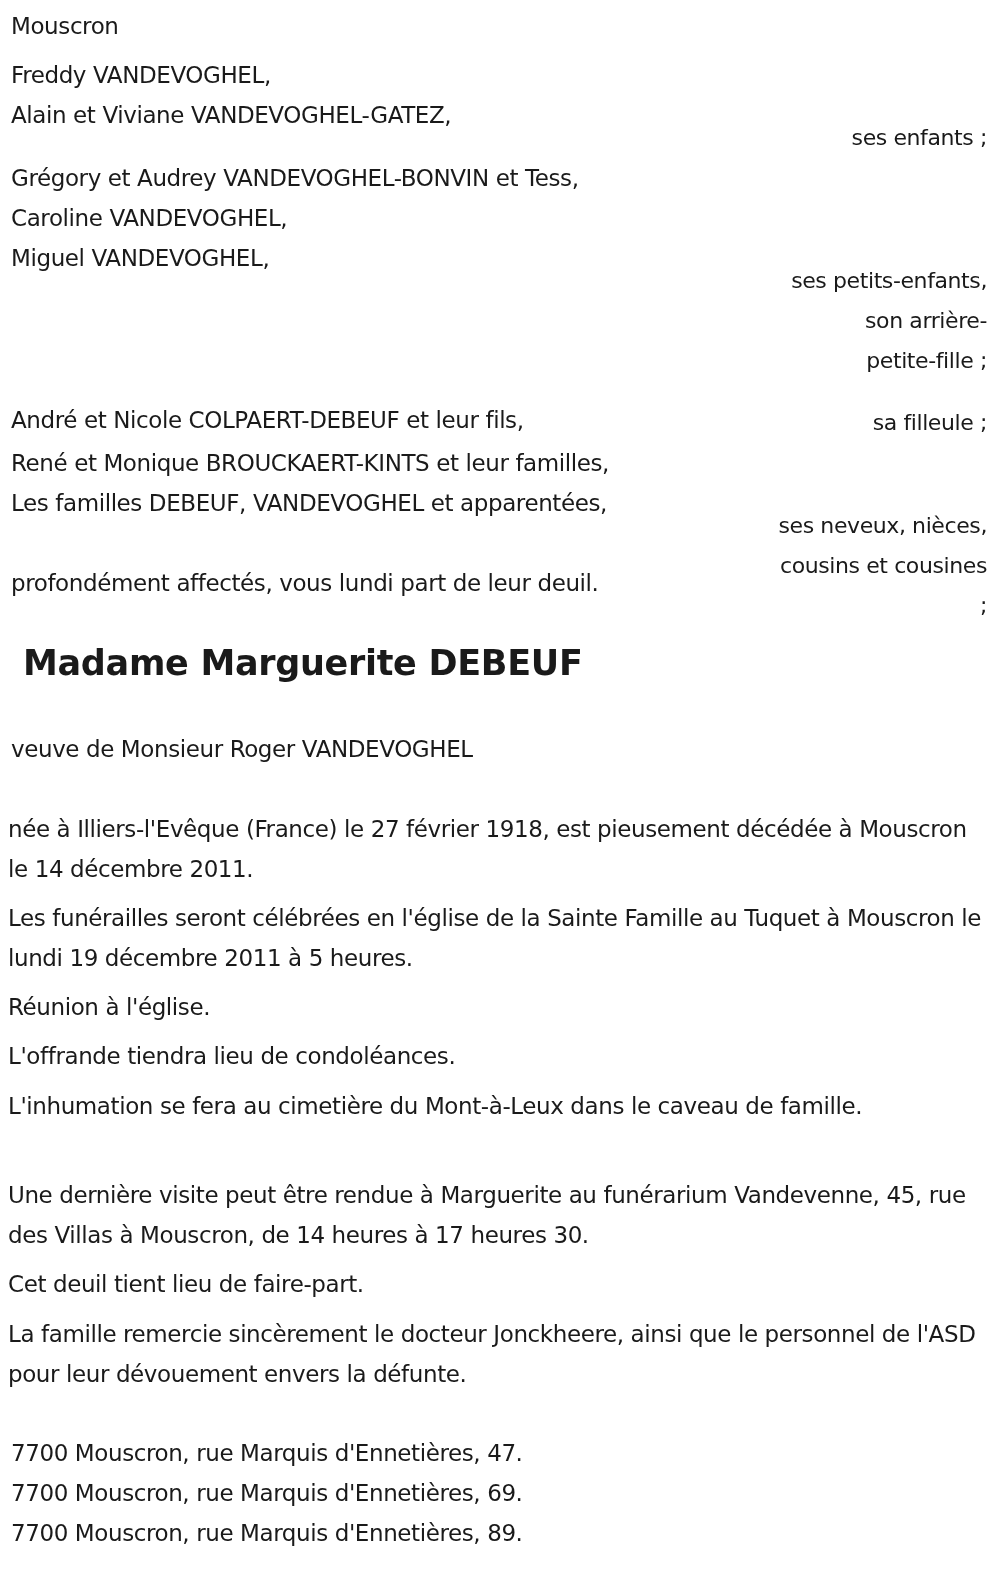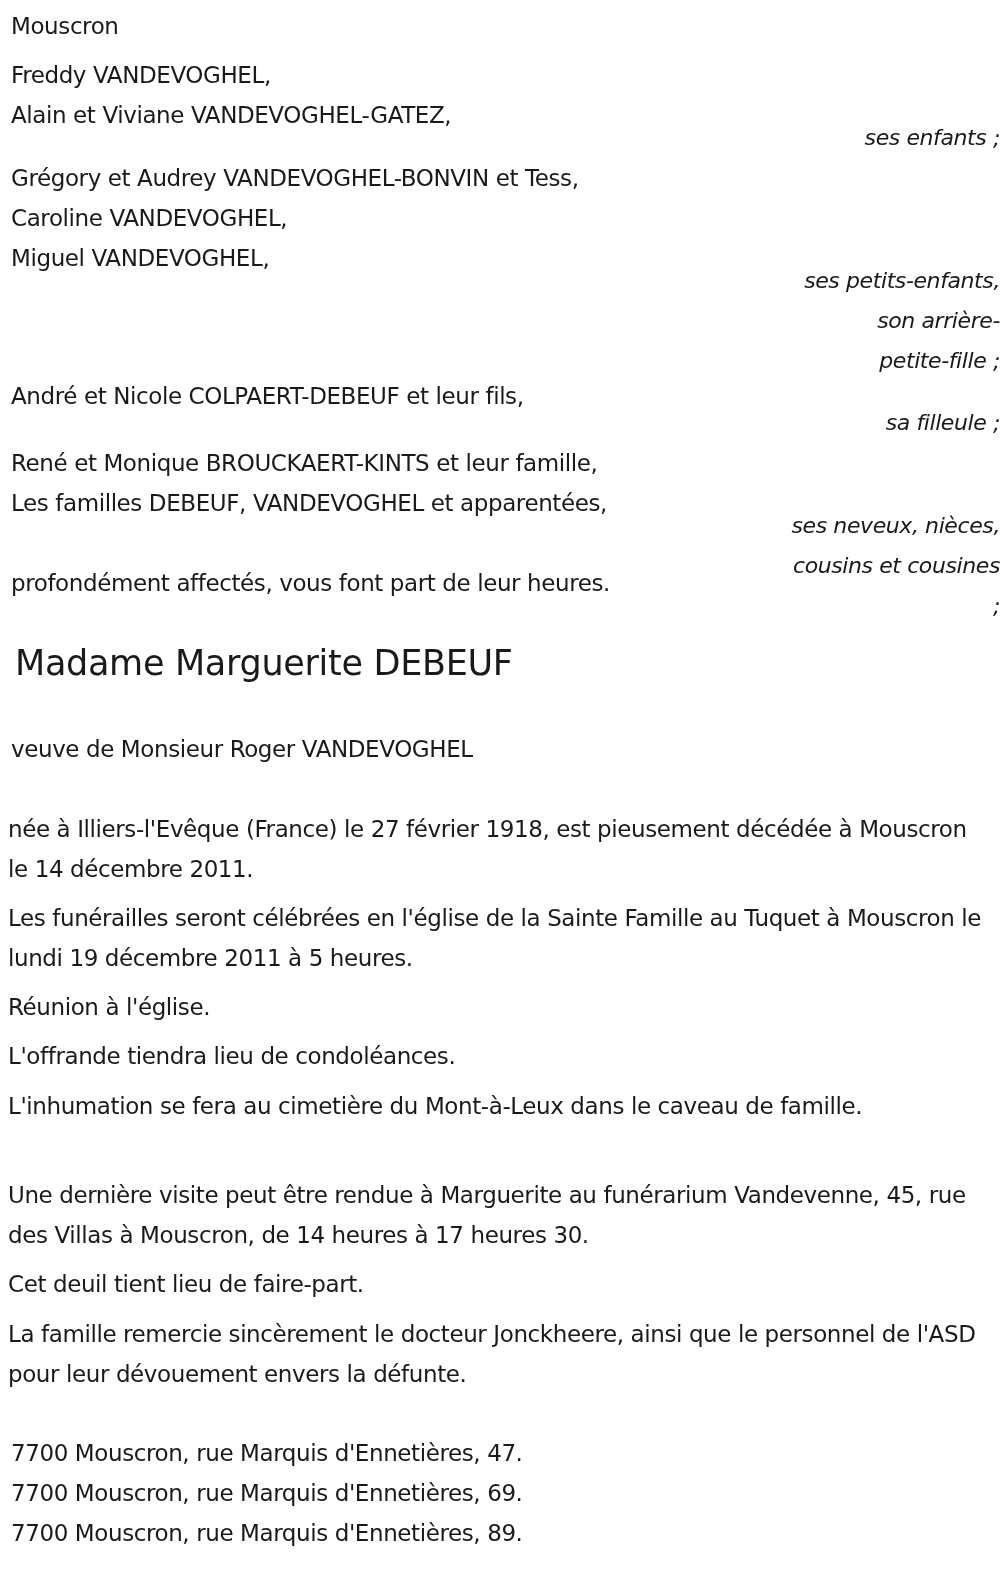--- a/index.html
+++ b/index.html
@@ -3,51 +3,51 @@
 <meta charset="utf-8">
 <style>
   html, body { margin:0; padding:0; background:#ffffff; }
   body {
     width:1000px; height:1574px; overflow:hidden; position:relative;
     font-family:"DejaVu Sans", sans-serif; color:#1a1a1a;
     font-size:23px; letter-spacing:-0.4px;
   }
   .abs { position:absolute; white-space:nowrap; line-height:40px; }
   .l { left:11px;text-align:center; }
-  .r { right:0; text-align:center; font-style:italic; font-size:22px; }
-  .title { position:absolute; left:15px; top:640px; font-size:35px; font-weight:normal; letter-spacing:-0.3px; line-height:46px; }
+  .r { right:13px; text-align:center; font-size:22px; }
+  .title { position:absolute; left:23px; top:640px; font-size:35px; font-weight:bold; letter-spacing:-0.3px; line-height:46px; }
   .para { position:absolute; left:8px; width:975px; line-height:40px; white-space:normal; }
 </style>
 </head>
 <body>
 
 <div>
   <div class="abs l" style="top:6px">Mouscron</div>
 
   <div class="abs l" style="top:55px">Freddy VANDEVOGHEL,</div>
   <div class="abs l" style="top:95px">Alain et Viviane VANDEVOGHEL-GATEZ,</div>
   <div class="abs r" style="top:118px">ses enfants ;</div>
 
   <div class="abs l" style="top:158px">Grégory et Audrey VANDEVOGHEL-BONVIN et Tess,</div>
   <div class="abs l" style="top:198px">Caroline VANDEVOGHEL,</div>
   <div class="abs l" style="top:238px">Miguel VANDEVOGHEL,</div>
   <div class="abs r" style="top:261px">ses petits-enfants,</div>
   <div class="abs r" style="top:301px">son arrière-</div>
   <div class="abs r" style="top:341px">petite-fille ;</div>
 
-  <div class="abs l" style="top:376px">André et Nicole COLPAERT-DEBEUF et leur fils,</div>
+  <div class="abs l" style="top:400px">André et Nicole COLPAERT-DEBEUF et leur fils,</div>
   <div class="abs r" style="top:403px">sa filleule ;</div>
 
-  <div class="abs l" style="top:443px">René et Monique BROUCKAERT-KINTS et leur famille,</div>
+  <div class="abs l" style="top:443px">René et Monique BROUCKAERT-KINTS et leur familles,</div>
   <div class="abs l" style="top:483px">Les familles DEBEUF, VANDEVOGHEL et apparentées,</div>
   <div class="abs r" style="top:506px">ses neveux, nièces,</div>
   <div class="abs r" style="top:546px">cousins et cousines</div>
   <div class="abs r" style="top:586px">;</div>
 
-  <div class="abs l" style="top:563px">profondément affectés, vous font part de leur heures.</div>
+  <div class="abs l" style="top:563px">profondément affectés, vous lundi part de leur deuil.</div>
 
   <div class="title">Madame Marguerite DEBEUF</div>
 
   <div class="abs l" style="top:729px">veuve de Monsieur Roger VANDEVOGHEL</div>
 
   <div class="para" style="top:809px">née à Illiers-l'Evêque (France) le 27 février 1918, est pieusement décédée à Mouscron le 14 décembre 2011.</div>
   <div class="para" style="top:898px">Les funérailles seront célébrées en l'église de la Sainte Famille au Tuquet à Mouscron le lundi 19 décembre 2011 à 5 heures.</div>
   <div class="para" style="top:987px">Réunion à l'église.</div>
   <div class="para" style="top:1036px">L'offrande tiendra lieu de condoléances.</div>
   <div class="para" style="top:1086px">L'inhumation se fera au cimetière du Mont-à-Leux dans le caveau de famille.</div>

